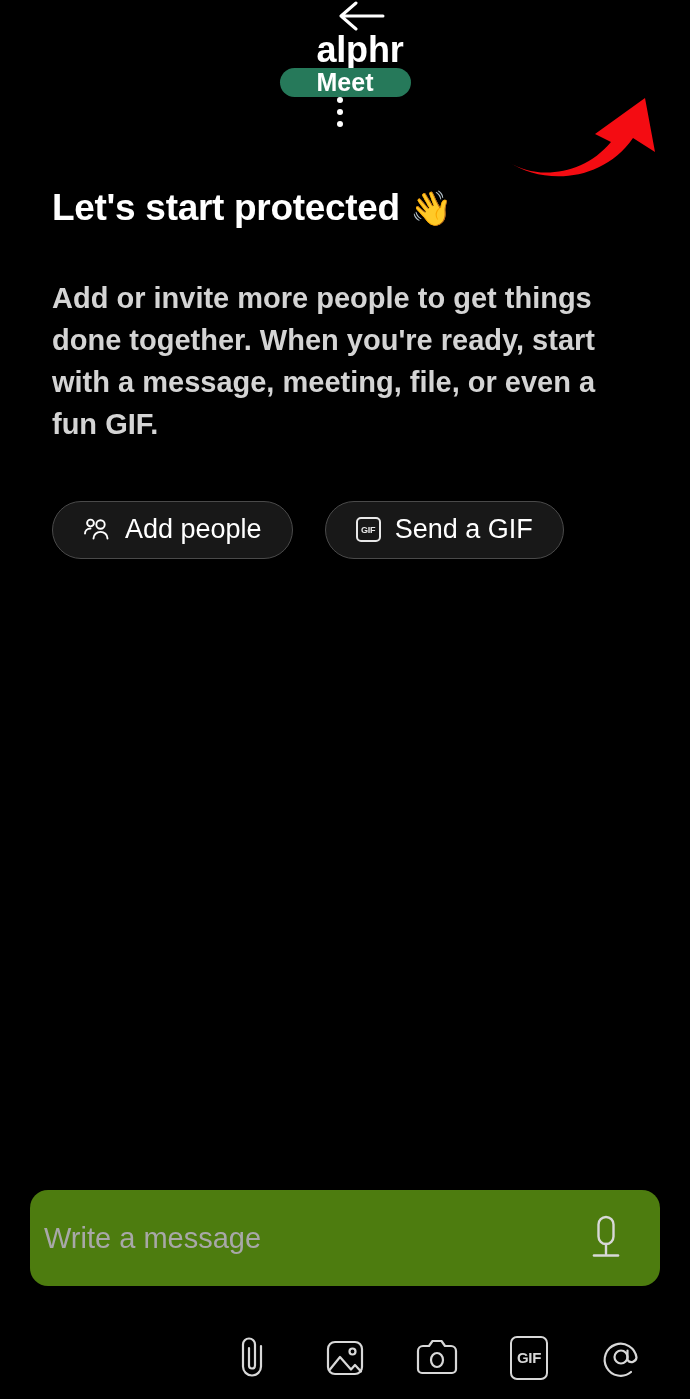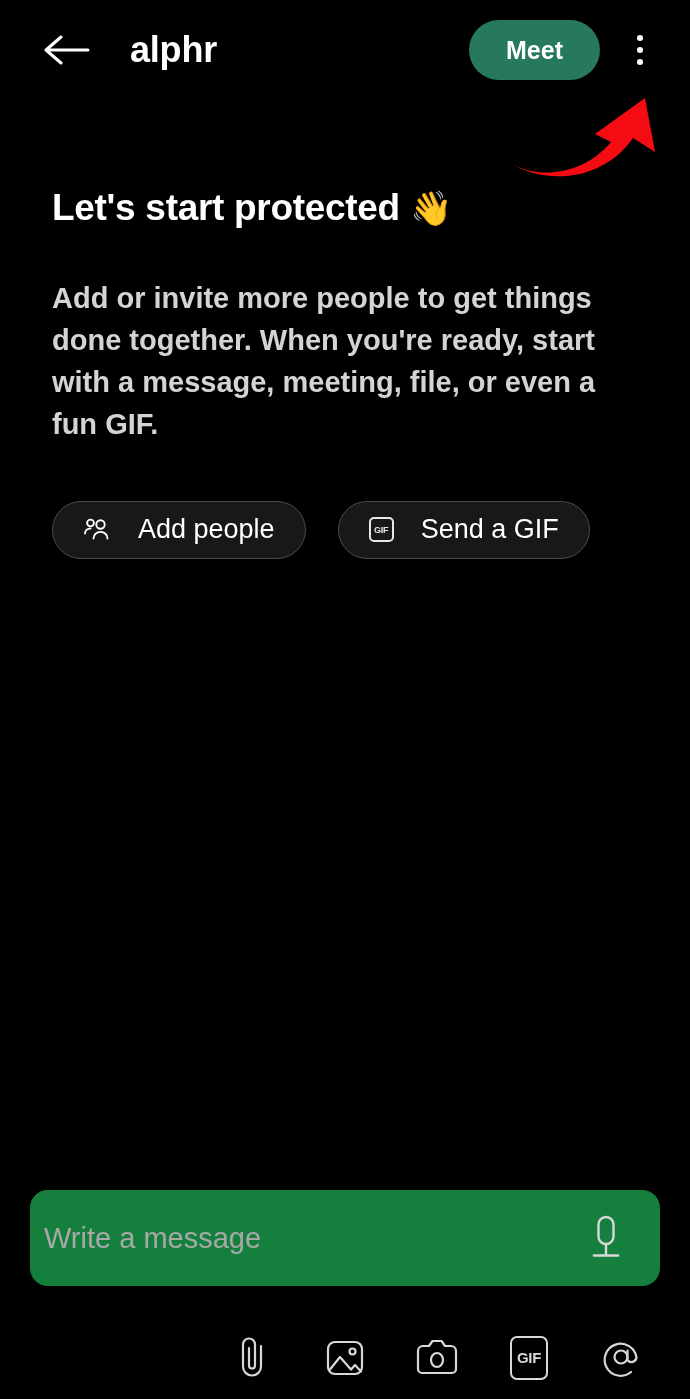--- a/index.html
+++ b/index.html
@@ -18,20 +18,21 @@
   }
 
   
   .appbar {
     position: absolute;
     top: 0; left: 0;
     width: 690px;
     height: 100px;
     display: flex;
     align-items: center;
+    flex-direction: column;
   }
 
   .back-btn {
     width: 66px;
     height: 60px;
     margin-left: 34px;
     display: flex;
     align-items: center;
     justify-content: center;
     cursor: pointer;
@@ -142,21 +143,21 @@
     margin-top: 56px;
   }
 
   .pill {
     background: #181818;
     border: 1px solid #4a4a4a;
     border-radius: 34px;
     height: 58px;
     display: flex;
     align-items: center;
-    gap: 27px;
+    gap: 14px;
     padding: 0 30px;
     color: #ffffff;
     font-size: 27px;
     cursor: pointer;
     font-family: "Liberation Sans", sans-serif;
     white-space: nowrap;
   }
 
   .gif-badge {
     width: 25px;
@@ -172,21 +173,21 @@
     color: #e8e8e8;
   }
 
   
   .composer {
     position: absolute;
     left: 30px;
     top: 1190px;
     width: 630px;
     height: 96px;
-    background: #15803d;
+    background: #4d7c0f;
     border-radius: 18px;
     display: flex;
     align-items: center;
     padding: 0 28px 0 14px;
   }
 
   .composer-input {
     flex: 1;
     background: transparent;
     border: none;

